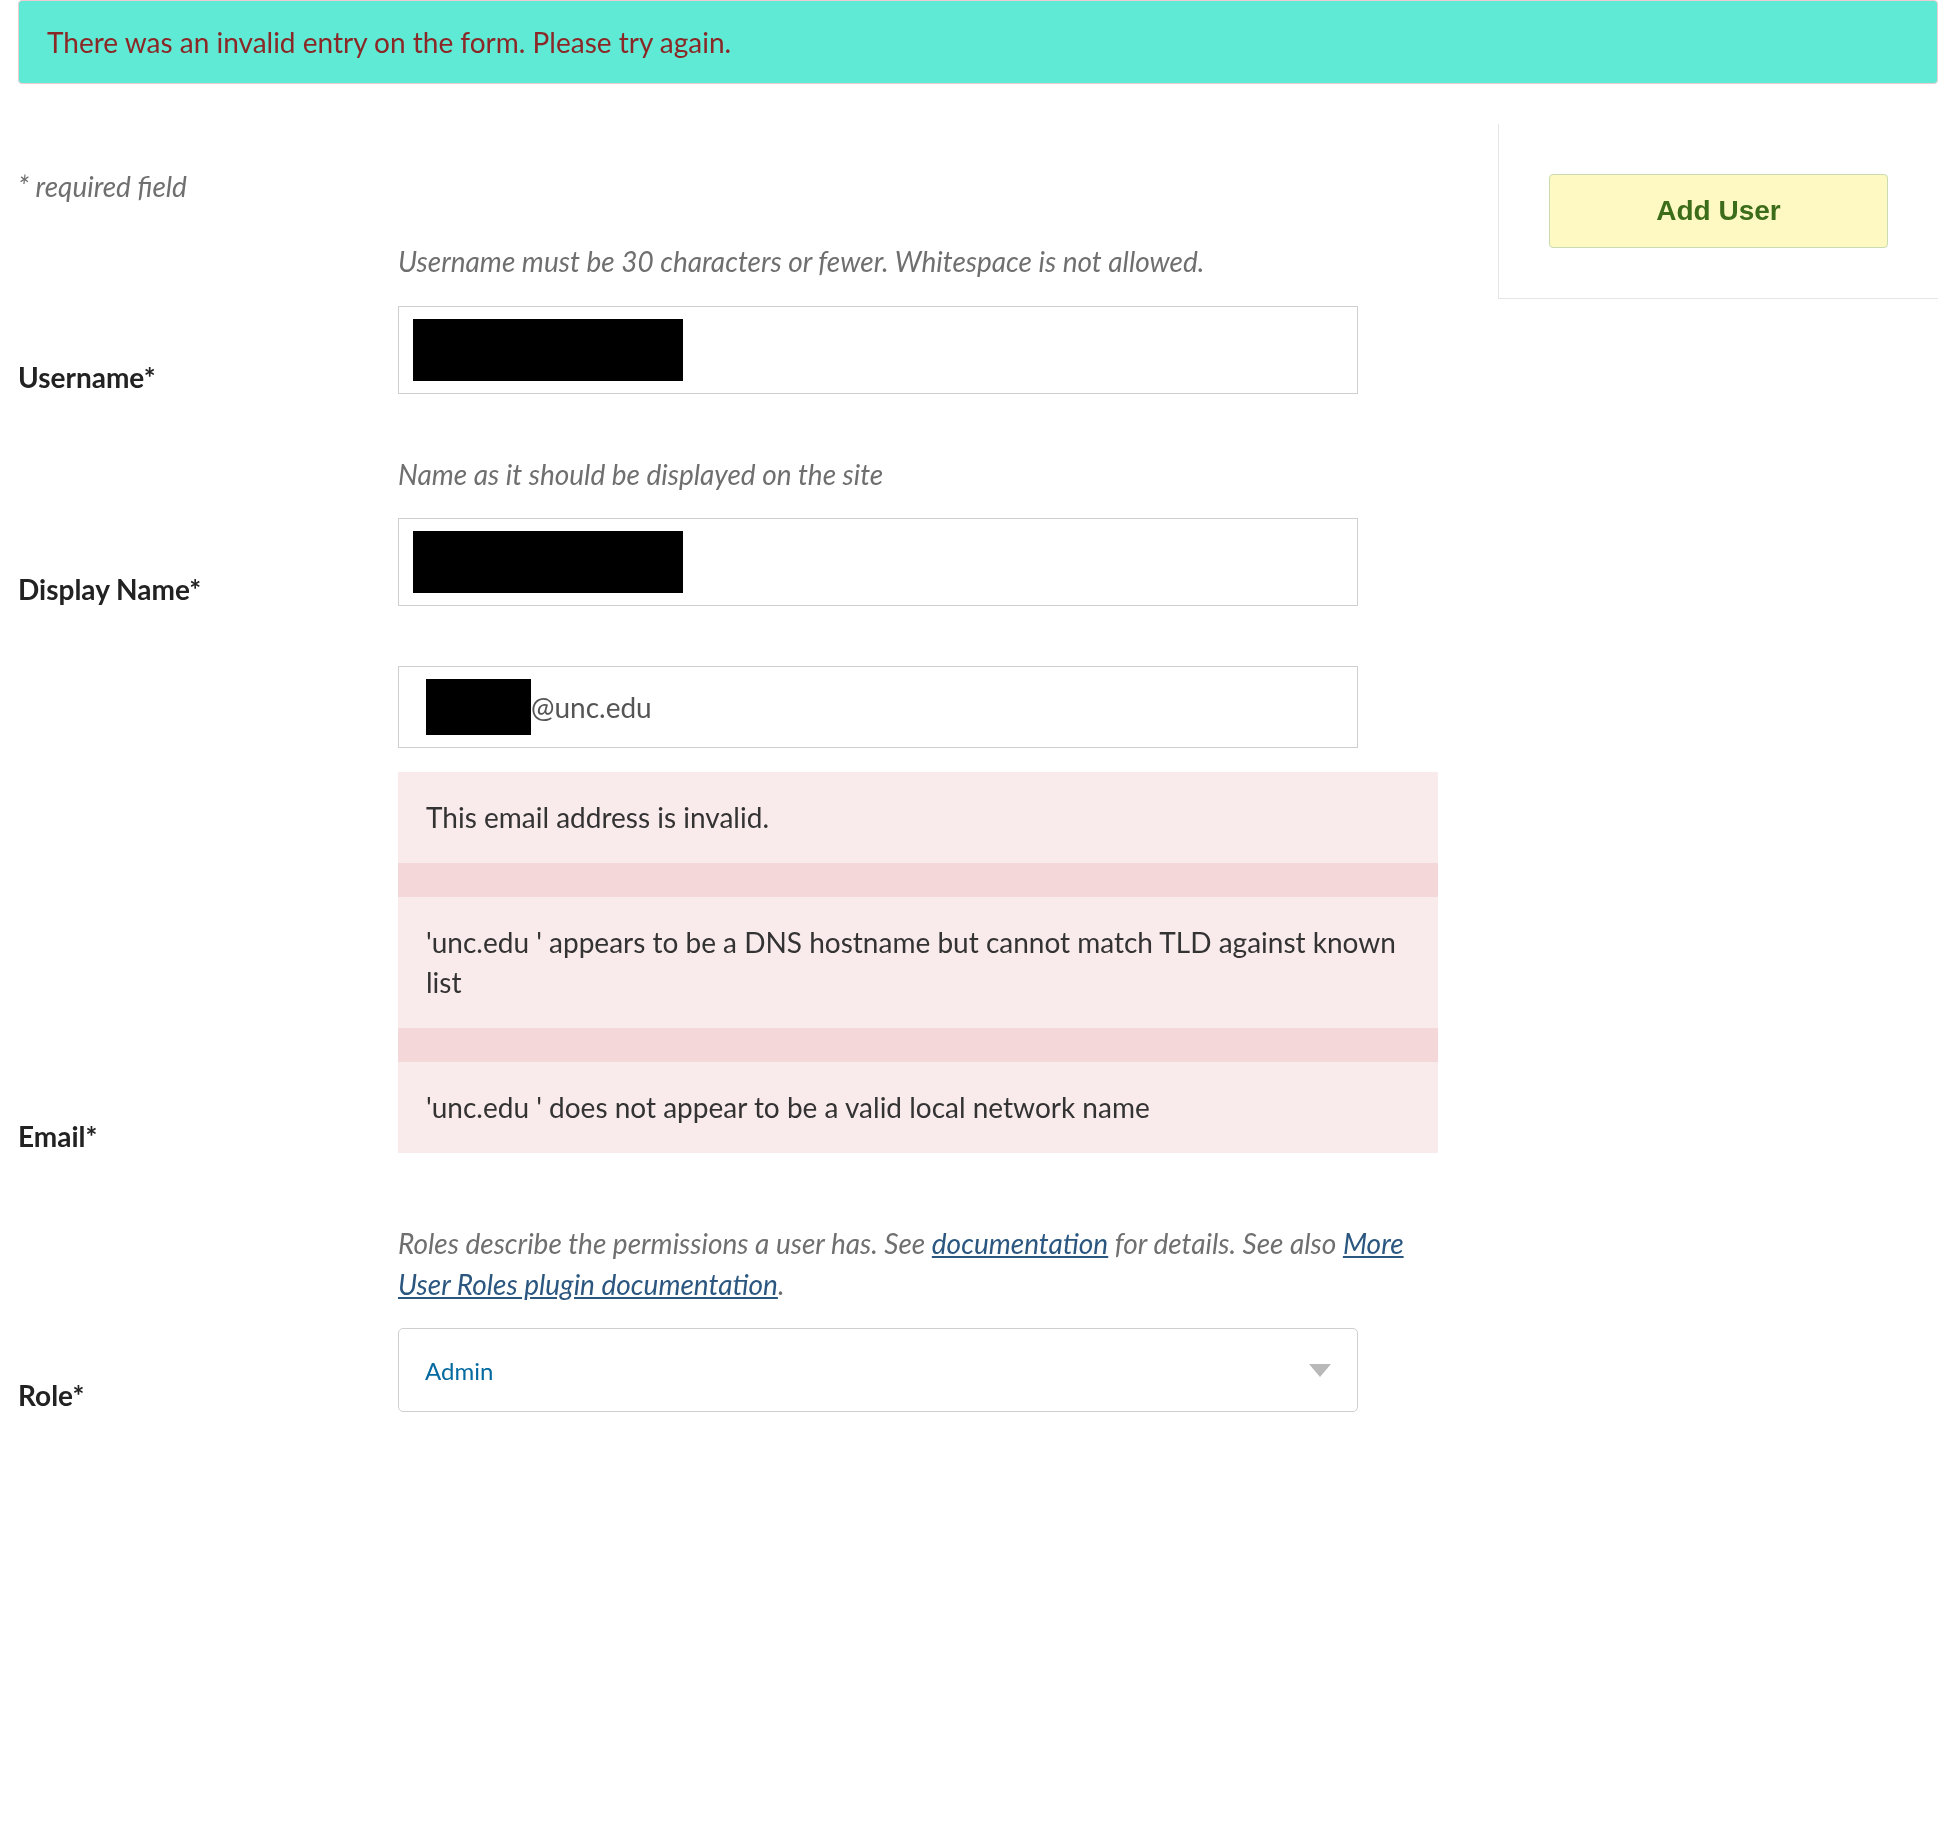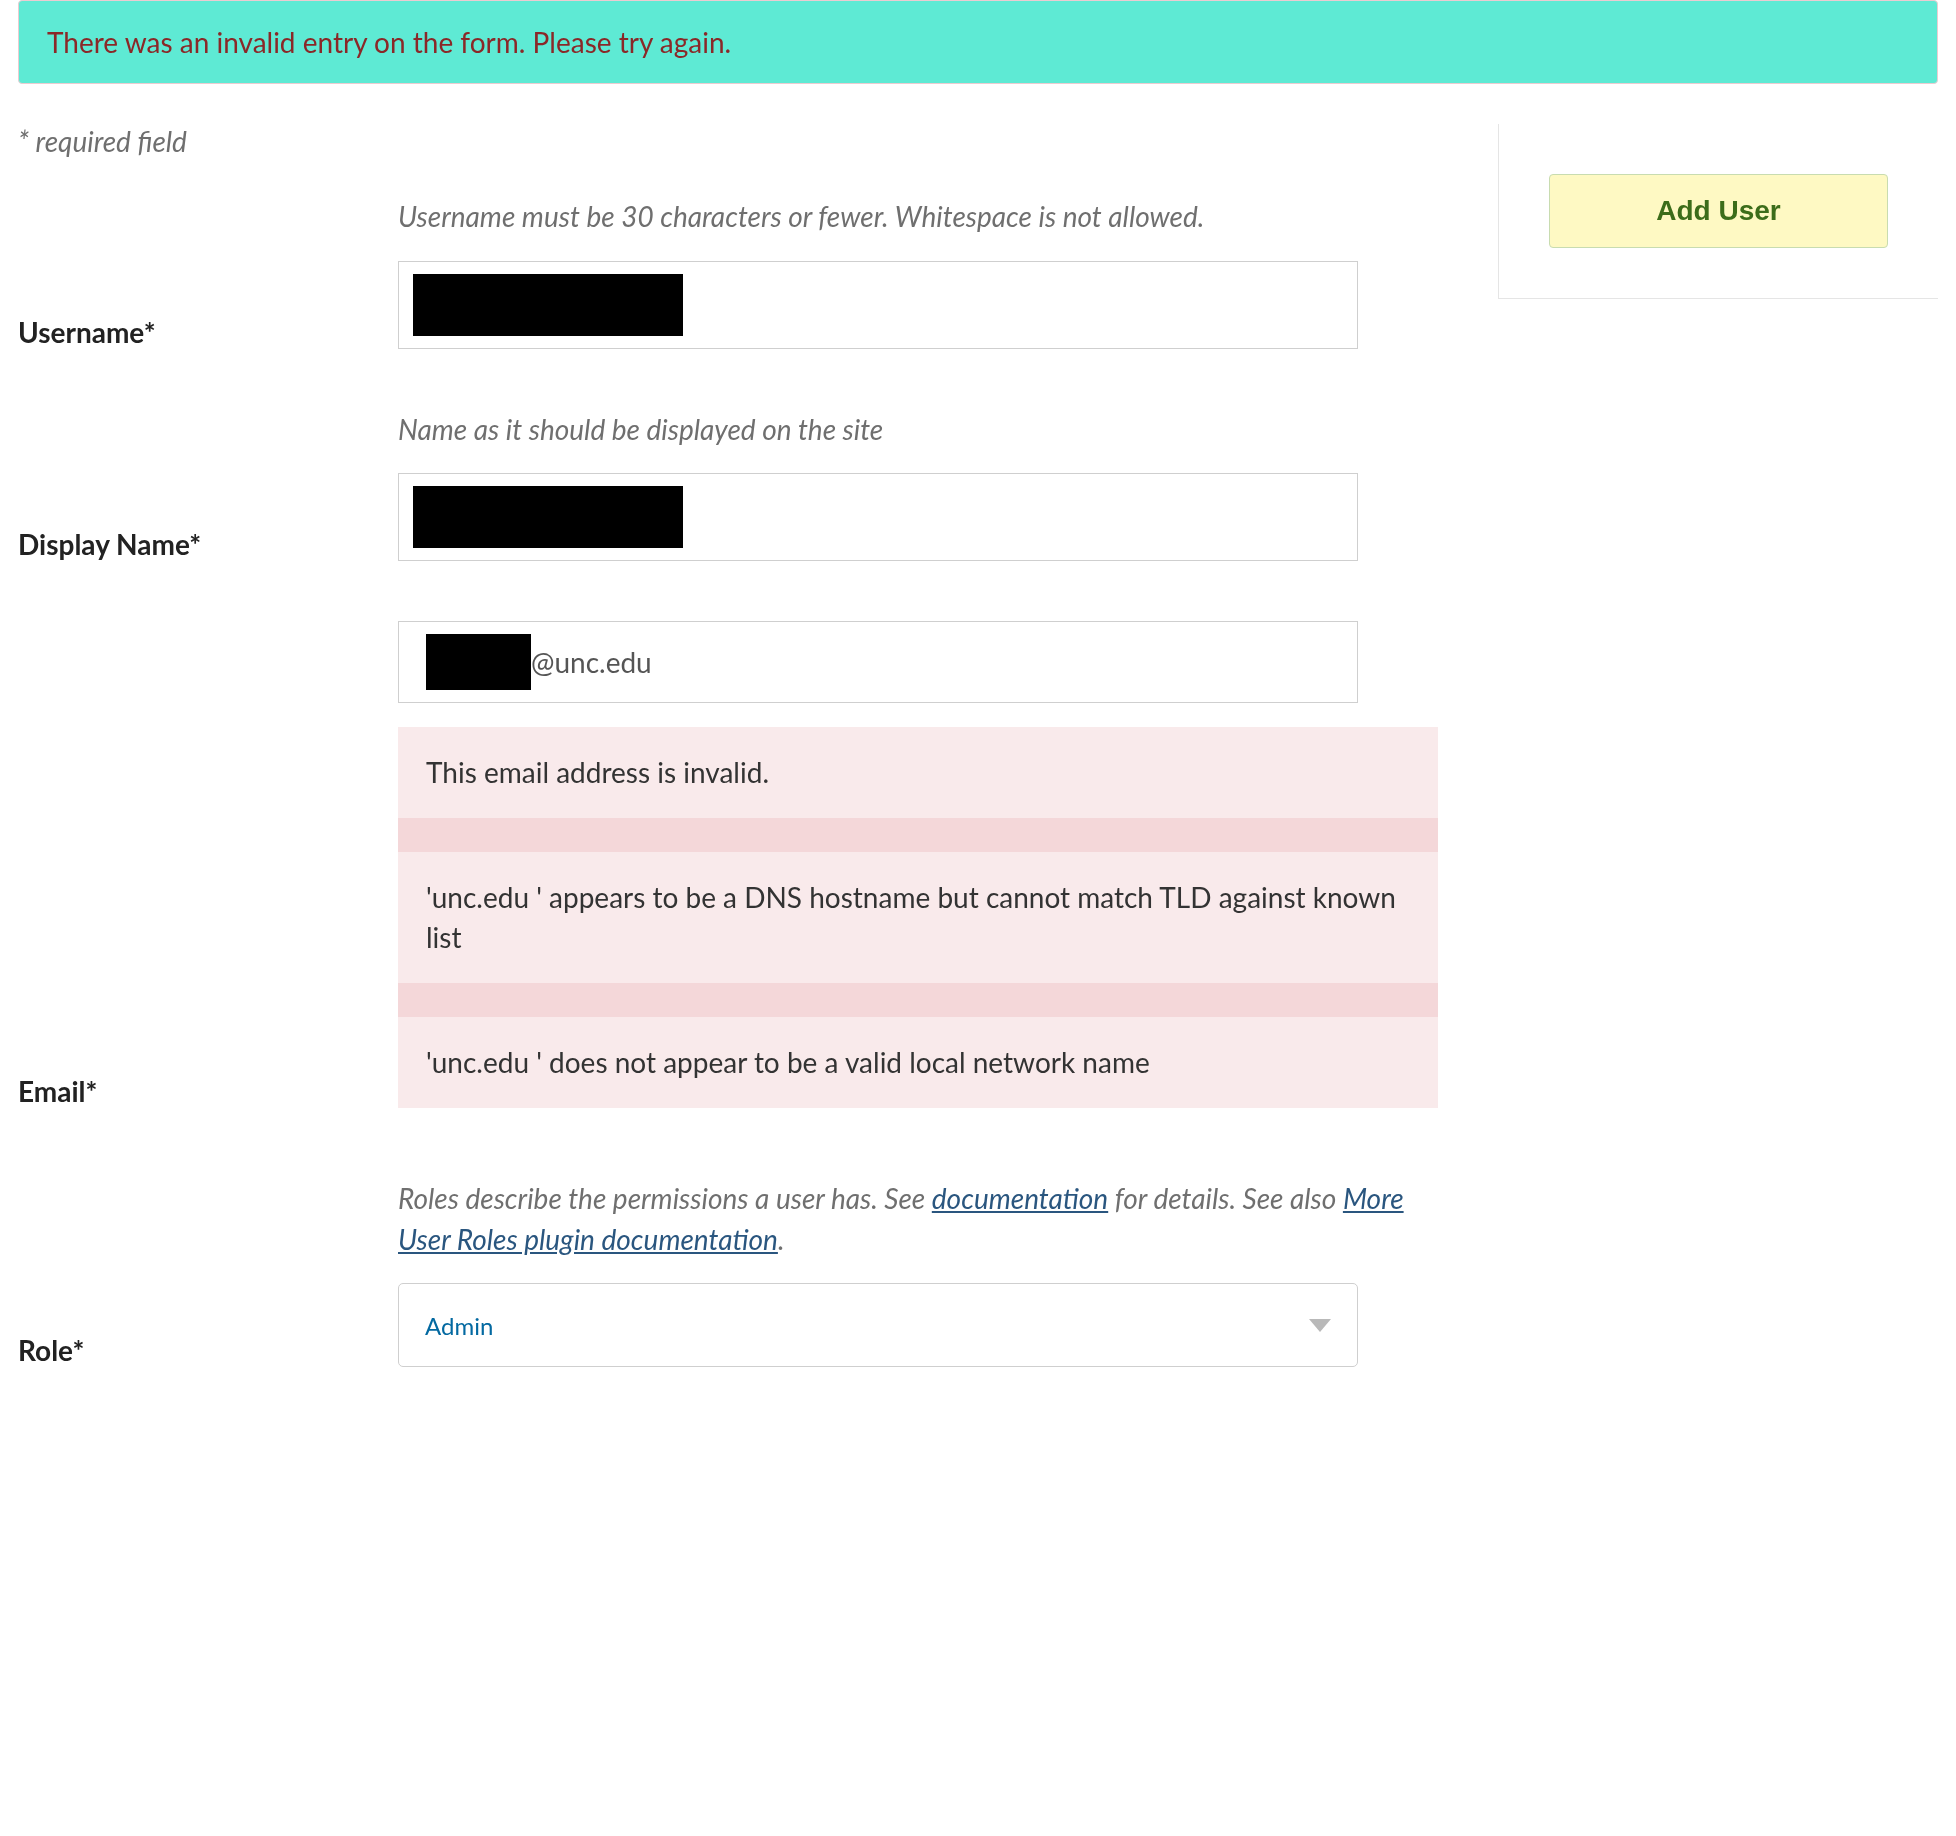--- a/index.html
+++ b/index.html
@@ -24,20 +24,21 @@
     font-size: 28px;
     margin-bottom: 40px;
   }
   .layout {
     display: flex;
     align-items: flex-start;
     gap: 60px;
   }
   .form-area {
     flex: 0 0 1380px;
+    margin-top: 45px;
   }
   .side-area {
     flex: 1;
   }
   .side-box {
     border: 1px solid #e5e5e5;
     border-top: none;
     border-right: none;
     padding: 50px 50px 50px 50px;
     background: #fff;

